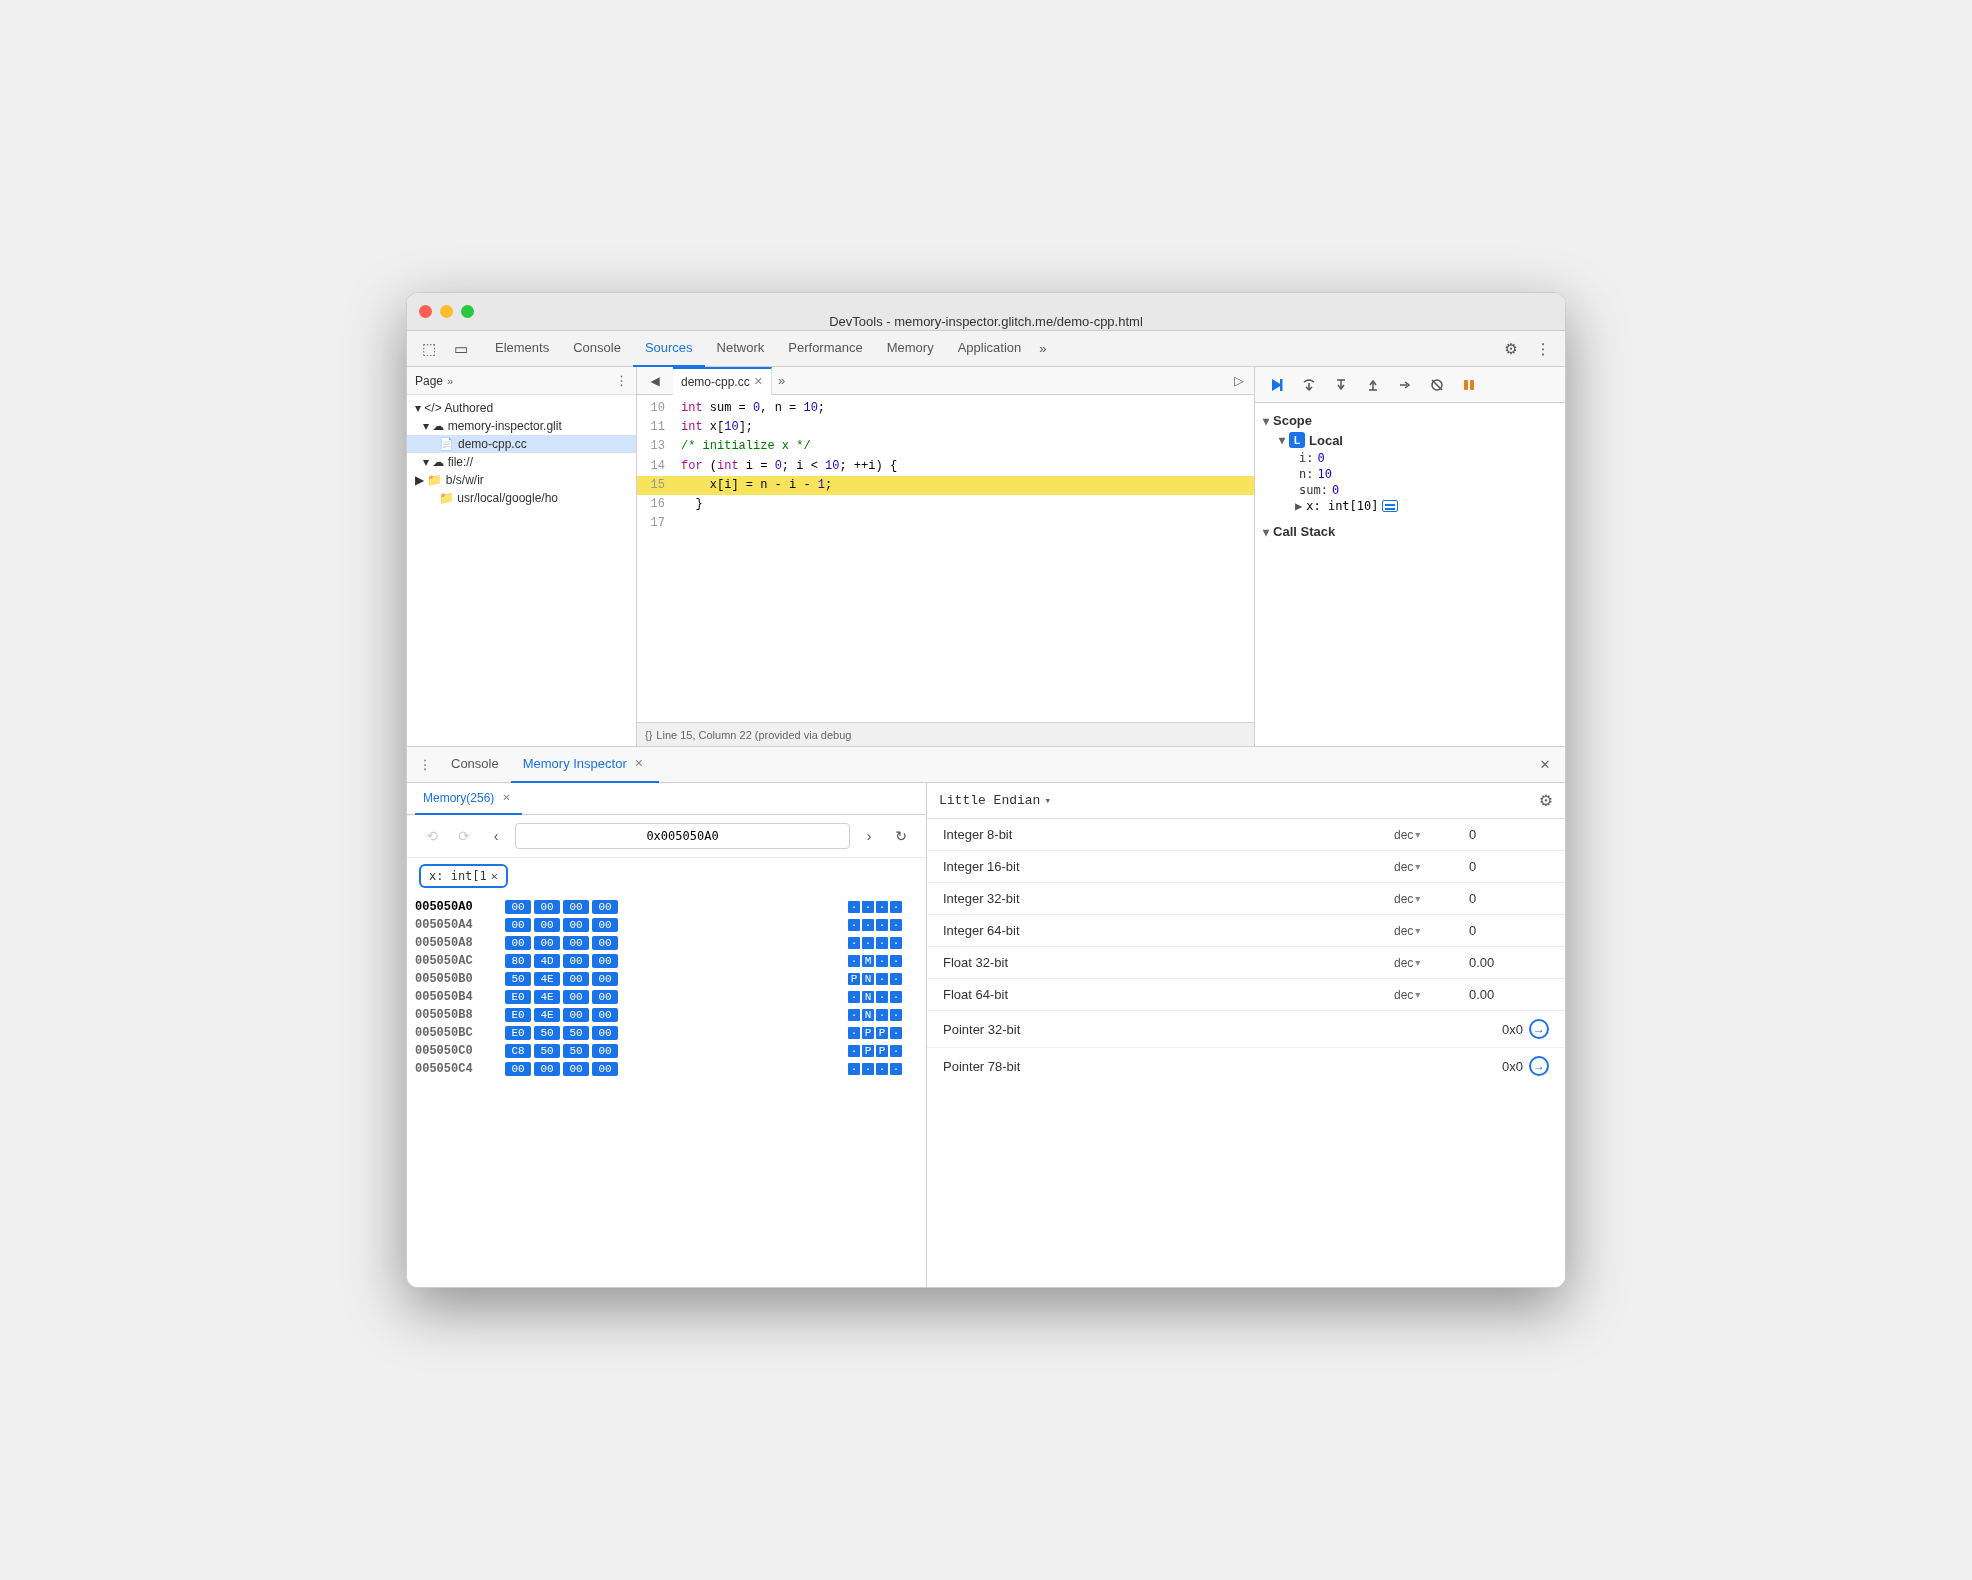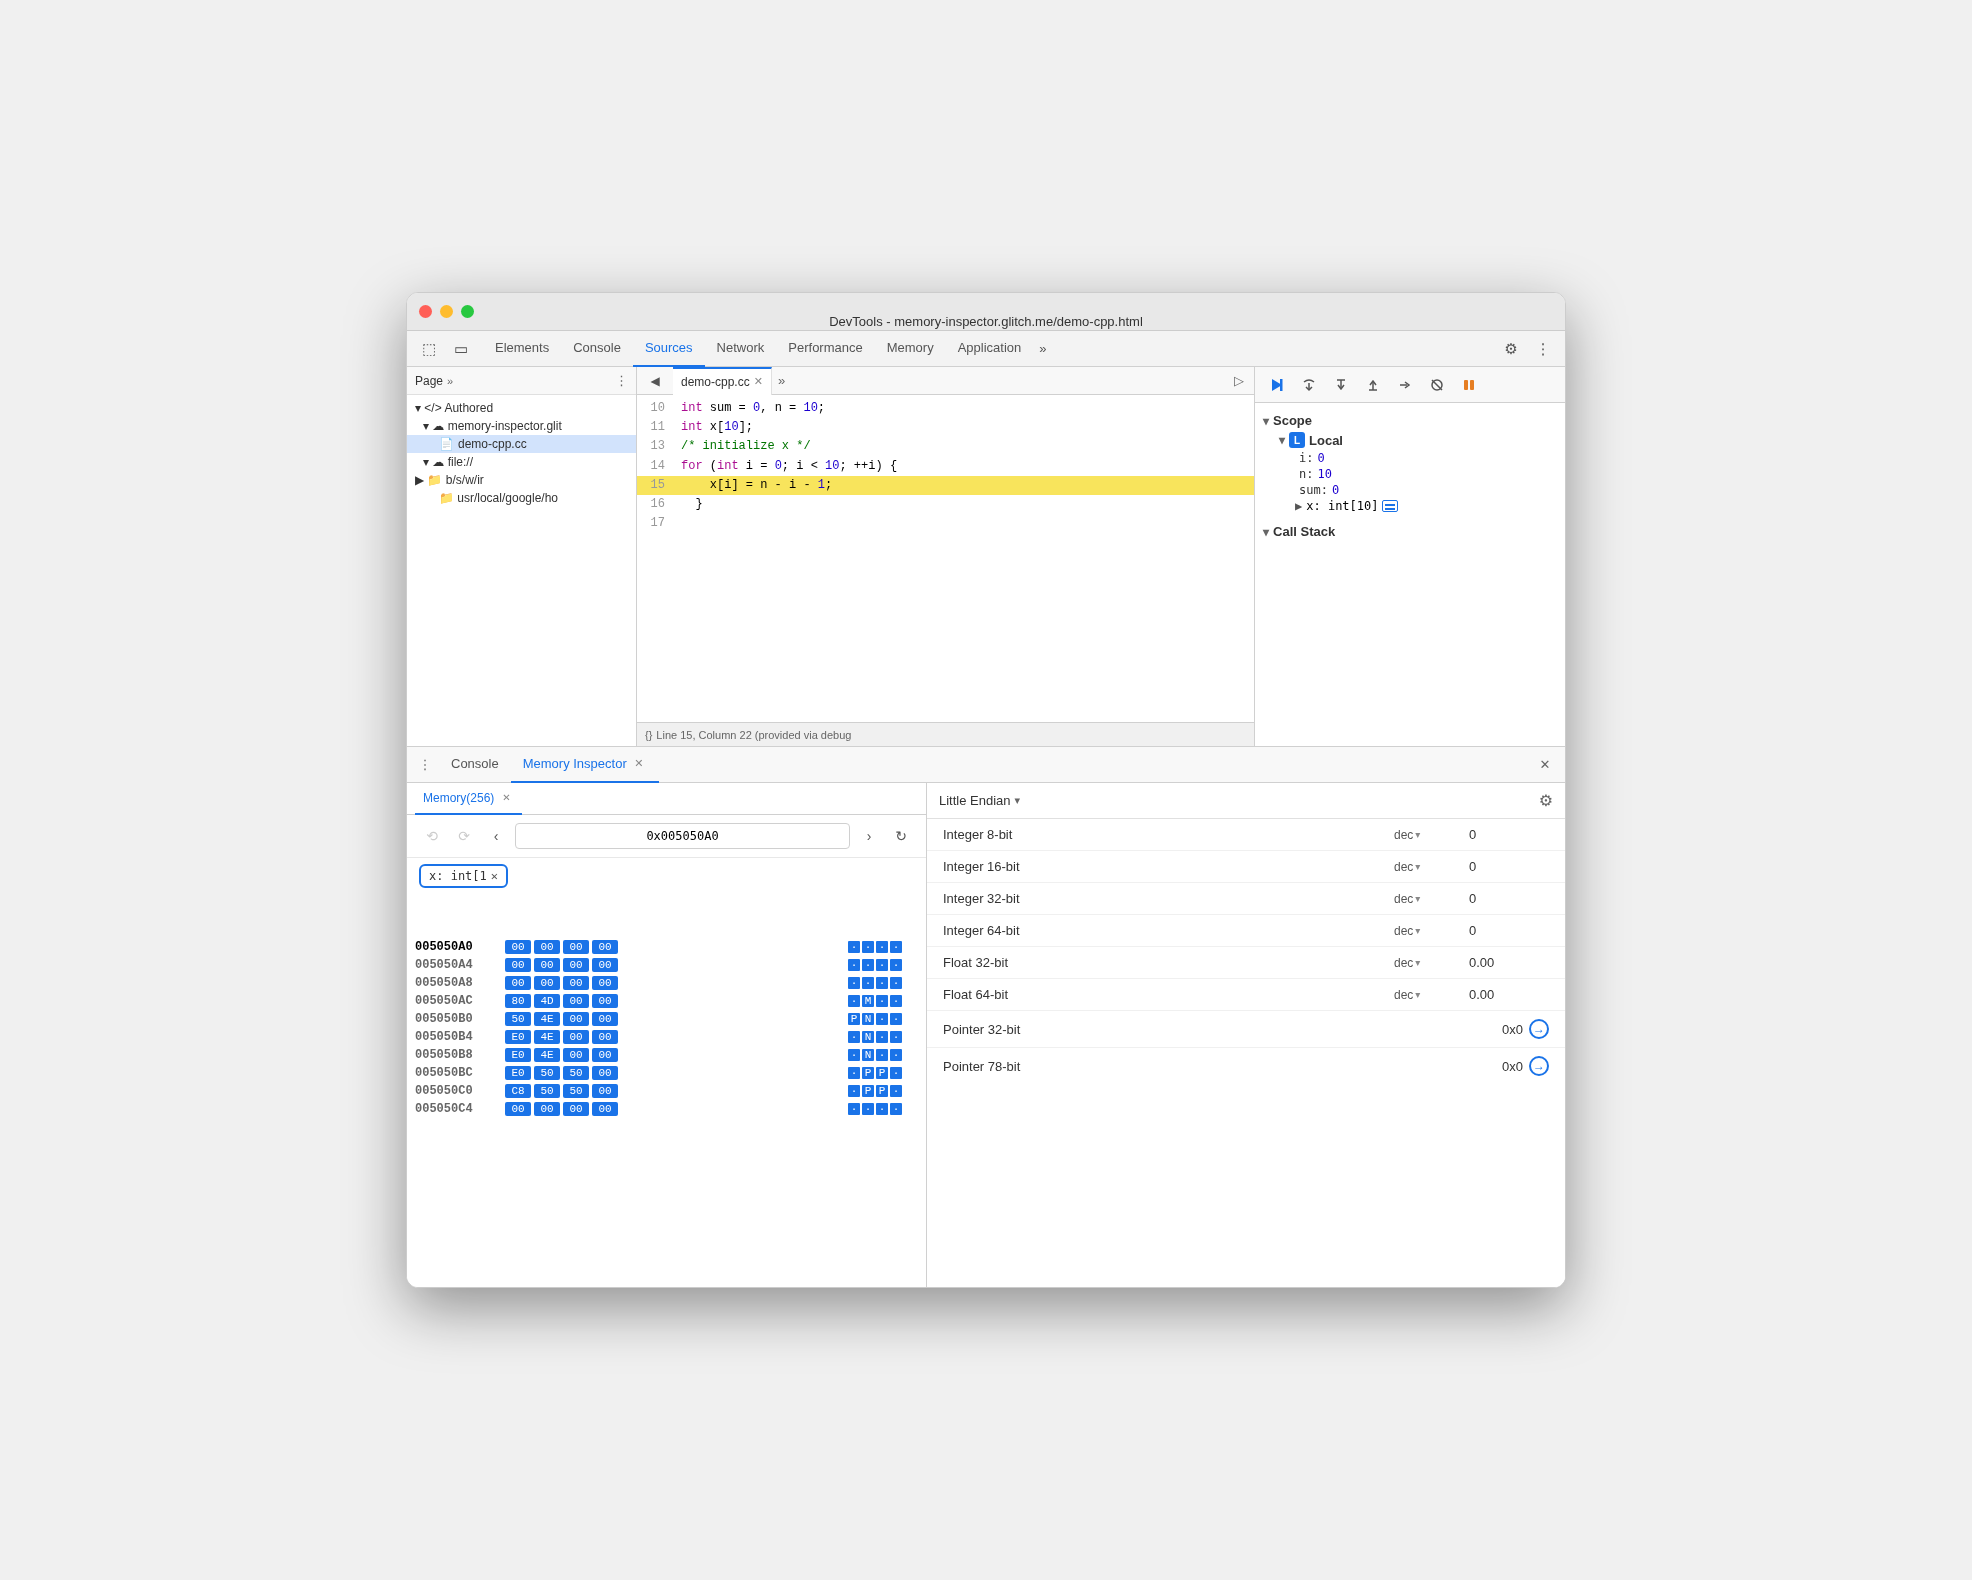--- a/index.html
+++ b/index.html
@@ -504,21 +504,20 @@
       cursor: pointer;
       color: #555;
       font-size: 12px;
     }
     
     .hex-grid {
       flex: 1;
       overflow-y: auto;
       padding: 4px 8px;
       font-family: 'Menlo', 'Monaco', 'Courier New', monospace;
-      margin-top: 40px;
     }
     .hex-row {
       display: flex;
       align-items: center;
       padding: 2px 0;
       font-size: 12px;
     }
     .hex-addr {
       width: 90px;
       color: #666;
@@ -567,20 +566,21 @@
       border-bottom: 1px solid #e0e0e0;
       background: #fff;
     }
     .endian-select {
       display: flex;
       align-items: center;
       gap: 4px;
       font-size: 13px;
       cursor: pointer;
       color: #333;
+      font-family: Liberation Mono, monospace;
     }
     .endian-arrow { color: #666; font-size: 11px; }
     .inspector-gear {
       margin-left: auto;
       cursor: pointer;
       color: #666;
       font-size: 16px;
     }
     .inspector-table {
       flex: 1;

